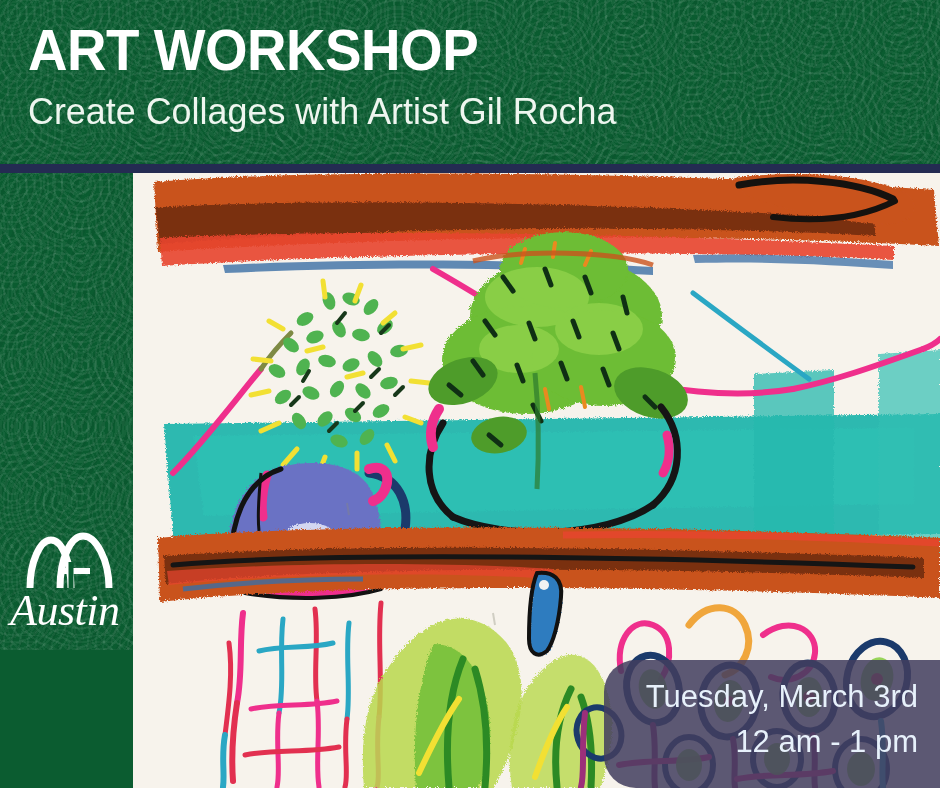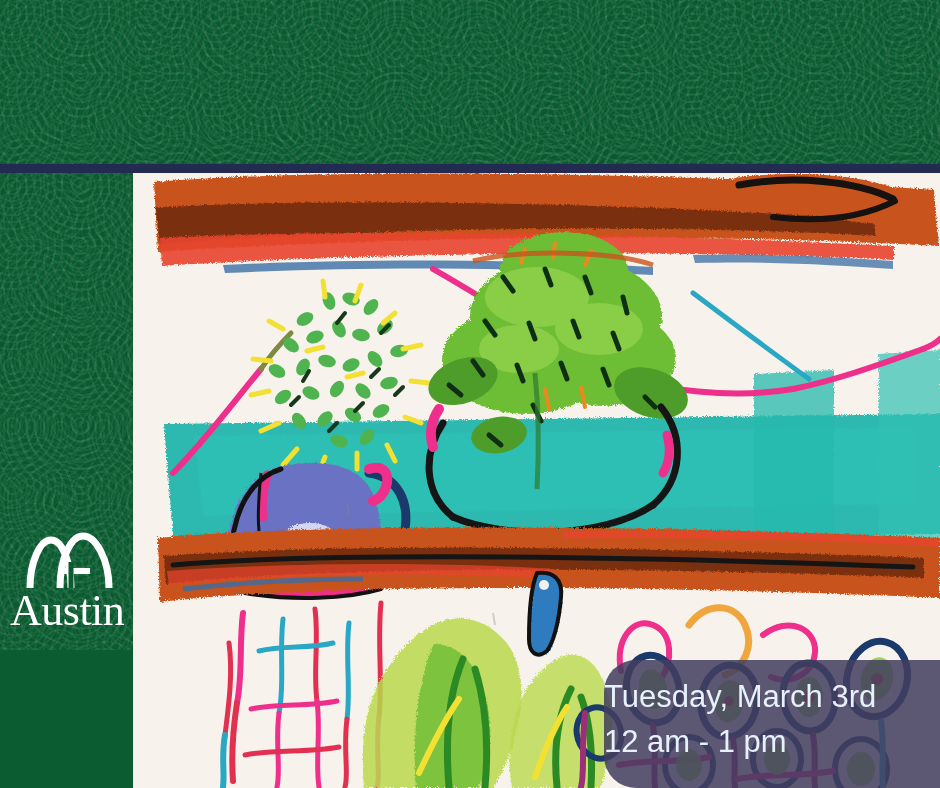--- a/index.html
+++ b/index.html
@@ -53,21 +53,21 @@
     transform-origin:left center;
     white-space:nowrap;
   }
 
   .divider {
     position:absolute; left:0; top:164px; width:940px; height:9px;
     background:#242b52;
   }
 
   
-  .left-rail { position:absolute; left:0; top:173px; width:133px; height:477px; overflow:hidden; }
+  .left-rail { position:absolute; left:0; top:173px; width:133px; height:477px; overflow:hidden;font-style:italic; }
   .left-rail .green-texture { inset:0; }
 
   
   .logo { position:absolute; left:10px; bottom:16px; width:118px; }
   .logo-mark { display:block; width:92px; height:58px; margin-left:14px; }
   .logo-word {
     color:#ffffff;
     font-family:"Liberation Serif", serif;
     font-size:44px;
     line-height:46px;
@@ -86,37 +86,41 @@
   .art-svg { position:absolute; inset:0; width:100%; height:100%; display:block; }
 
   
   .date-badge {
     position:absolute;
     left:604px; top:660px;
     width:336px; height:128px;
     background:rgba(66,62,94,0.86);
     border-radius:32px 0 0 32px;
     padding:14px 22px 0 0;
-    text-align:left;
+    text-align:right;
   }
   .badge-line {
     color:#e7f1fb;
     font-size:31px;
     line-height:45px;
     font-weight:normal;
     white-space:nowrap;
   }
 </style>
 </head>
 <body>
 
 <div id="poster">
 
   <div class="header">
     <div class="green-texture"></div>
+    <div class="header-inner">
+      <div class="title">ART WORKSHOP</div>
+      <div class="subtitle">Create Collages with Artist Gil Rocha</div>
+    </div>
   </div>
 
   <div class="divider"></div>
 
   <div class="left-rail">
     <div class="green-texture"></div>
     <div class="logo">
       <svg class="logo-mark" viewBox="0 0 92 58">
         <g fill="none" stroke="#ffffff" stroke-width="7" stroke-linecap="butt">
           <path d="M6 56 C6 30 16 8 27 8 C38 8 47 30 47 56"></path>

